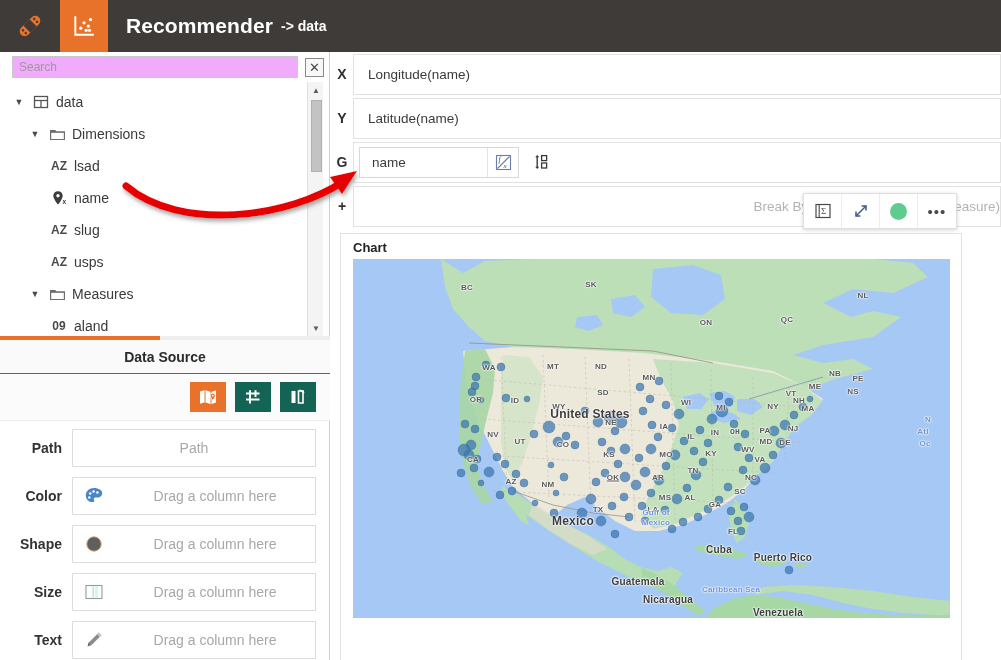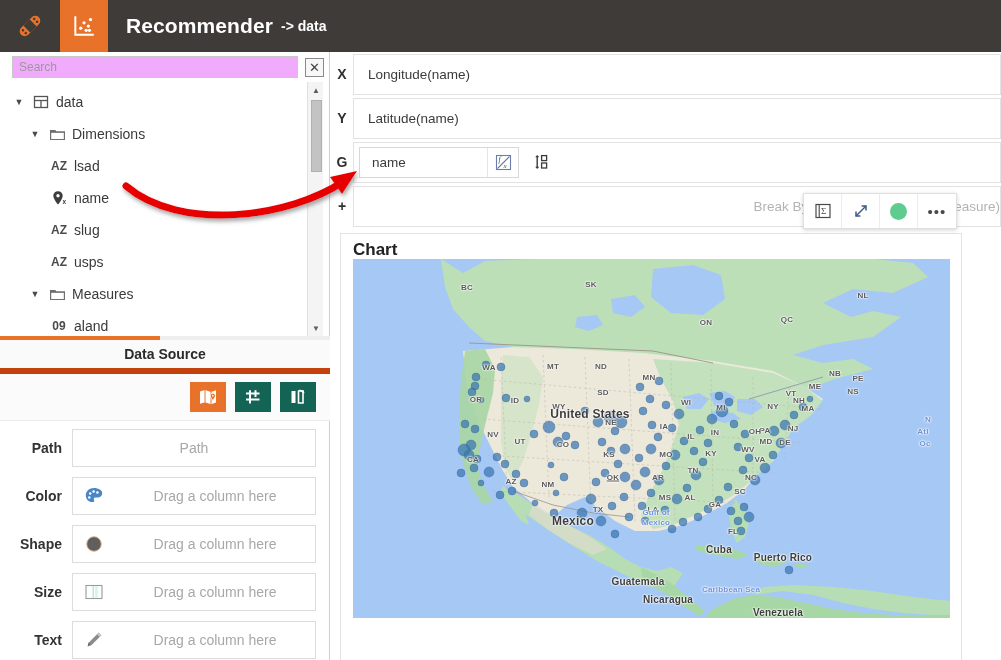--- a/index.html
+++ b/index.html
@@ -86,21 +86,21 @@
 
   
   #tree-bottom-strip {
     position: absolute; left: 0; top: 284px; width: 330px; height: 4px; background: #eeeeee;
   }
   #tree-bottom-strip i { display:block; width: 160px; height: 4px; background: #e8722a; }
 
   
   #lp-tabs {
     position: absolute; left: 0; top: 288px; width: 330px; height: 34px;
-    display: flex; border-bottom: 6px solid #c2410c; background: #fafafa;
+    display: flex; border-bottom: 1px solid #c2410c; background: #fafafa;
   }
   .lp-tab {
     flex: 1; display: flex; align-items: center; justify-content: center;
     font-size: 14px; color: #4d4d4d; cursor: pointer;
   }
   .lp-tab.active { font-weight: bold; color: #2b2b2b; }
 
   
   #marktype-row {
     position: absolute; left: 0; top: 322px; width: 330px; height: 47px;
@@ -171,21 +171,21 @@
   }
   .ft-btn:last-child { border-right: none; }
   #ft-dot { width: 17px; height: 17px; border-radius: 50%; background: #5ecb8f; }
 
   
   #chart-card {
     position: absolute; left: 9px; top: 181px; width: 622px; height: 441px;
     border: 1px solid #e3e3e3; background:#fff;
   }
   #chart-title {
-    position:absolute; left: 12px; top: 6px; font-size: 17px; font-weight: bold; color:#222;
+    position:absolute; left: 12px; top: 6px; font-size: 13px; font-weight: bold; color:#222;
   }
   #map {
     position:absolute; left: 12px; top: 25px; width: 597px; height: 359px;
     overflow: hidden; background: #a6c8f5;
   }
   .mlabel {
     position:absolute; color:#5a5a5a; font-size:8px; font-weight:bold;
     text-shadow: 0 0 2px #fff, 0 0 2px #fff, 0 0 2px #fff;
     white-space: nowrap; letter-spacing:.2px;
   }
@@ -699,21 +699,21 @@
           <div class="mlabel" style="left: 395px; top: 190px; transform: translate(-50%, -50%);">WV</div>
           <div class="mlabel" style="left: 407px; top: 200px; transform: translate(-50%, -50%);">VA</div>
           <div class="mlabel" style="left: 398px; top: 218px; transform: translate(-50%, -50%);">NC</div>
           <div class="mlabel" style="left: 387px; top: 232px; transform: translate(-50%, -50%);">SC</div>
           <div class="mlabel" style="left: 362px; top: 245px; transform: translate(-50%, -50%);">GA</div>
           <div class="mlabel" style="left: 380px; top: 272px; transform: translate(-50%, -50%);">FL</div>
           <div class="mlabel" style="left: 337px; top: 238px; transform: translate(-50%, -50%);">AL</div>
           <div class="mlabel" style="left: 312px; top: 238px; transform: translate(-50%, -50%);">MS</div>
           <div class="mlabel" style="left: 340px; top: 211px; transform: translate(-50%, -50%);">TN</div>
           <div class="mlabel" style="left: 358px; top: 194px; transform: translate(-50%, -50%);">KY</div>
-          <div class="mlabel" style="left: 402px; top: 172px; transform: translate(-50%, -50%);">OH</div>
+          <div class="mlabel" style="left: 382px; top: 172px; transform: translate(-50%, -50%); font-family: Liberation Mono, monospace;">OH</div>
           <div class="mlabel" style="left: 362px; top: 173px; transform: translate(-50%, -50%);">IN</div>
           <div class="mlabel" style="left: 338px; top: 177px; transform: translate(-50%, -50%);">IL</div>
           <div class="mlabel" style="left: 368px; top: 148px; transform: translate(-50%, -50%);">MI</div>
           <div class="mlabel" style="left: 333px; top: 143px; transform: translate(-50%, -50%);">WI</div>
           <div class="mlabel" style="left: 296px; top: 118px; transform: translate(-50%, -50%);">MN</div>
           <div class="mlabel" style="left: 311px; top: 167px; transform: translate(-50%, -50%);">IA</div>
           <div class="mlabel" style="left: 313px; top: 195px; transform: translate(-50%, -50%);">MO</div>
           <div class="mlabel" style="left: 305px; top: 218px; transform: translate(-50%, -50%);">AR</div>
           <div class="mlabel" style="left: 300px; top: 250px; transform: translate(-50%, -50%);">LA</div>
           <div class="mlabel" style="left: 245px; top: 250px; transform: translate(-50%, -50%);">TX</div>

